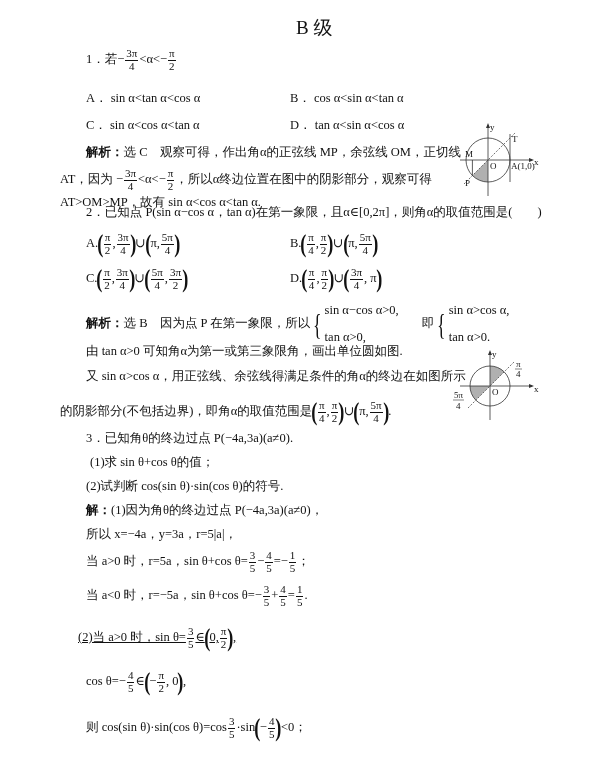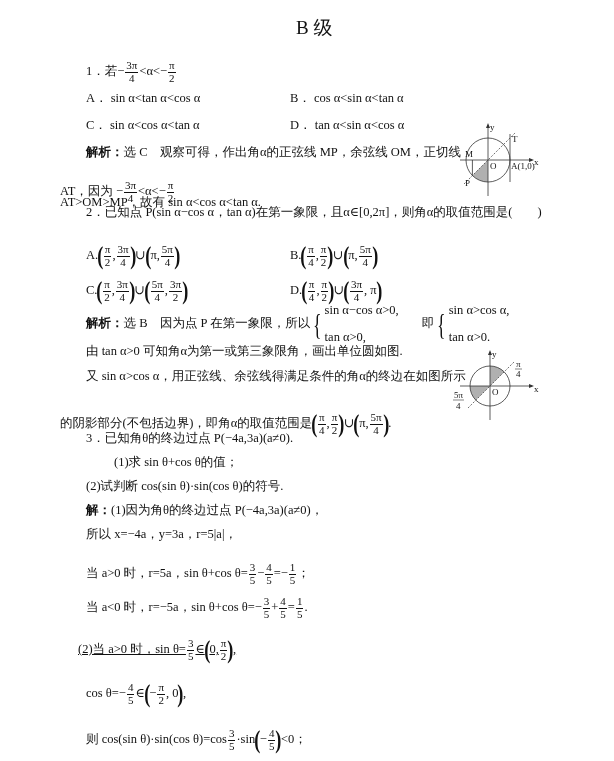--- a/index.html
+++ b/index.html
@@ -2,21 +2,21 @@
 <html><head>
 <meta charset="utf-8">
 <style>
   html, body { margin: 0; padding: 0; background: #ffffff; }
   body {
     width: 614px; height: 761px; position: relative; overflow: hidden;
     font-family: "Liberation Serif", "DejaVu Serif", serif;
     color: #111; font-size: 12.5px;
   }
   .abs { position: absolute; white-space: nowrap; line-height: 1; }
-  .frac { display: inline-flex; flex-direction: column; align-items: center; vertical-align: middle; font-size: 11px; line-height: 1.05; margin: 16px 1px; }
+  .frac { display: inline-flex; flex-direction: column; align-items: center; vertical-align: middle; font-size: 11px; line-height: 1.05; margin: 4px 1px; }
   .frac .num { border-bottom: 0.8px solid #111; padding: 0 1px; }
   .frac .den { padding: 0 1px; }
   .big { font-size: 26px; font-weight: bold; vertical-align: middle; line-height: 1; display: inline-block; transform: scaleX(0.7); margin: 0 -2px; }
   .brace { font-size: 30px; vertical-align: middle; line-height: 1; display: inline-block; transform: scaleX(0.6); }
   .bold { font-weight: bold; }
   .sys { display: inline-flex; align-items: center; vertical-align: middle; }
   .sys .rows { display: inline-flex; flex-direction: column; line-height: 1.35; gap: 10px; }
   svg text { font-family: "Liberation Serif", serif; font-size: 9px; fill: #111; }
 </style>
 </head>
@@ -40,21 +40,21 @@
 <div class="abs" style="left:290px;top:119px;"><span>D．</span> <span>tan α&lt;sin α&lt;cos α</span></div>
 
 <div class="abs" style="left:86px;top:146px;"><span class="bold">解析：</span><span>选 C　观察可得，作出角α的正弦线 MP，余弦线 OM，正切线</span></div>
 <div class="abs" style="left:60px;top:164px;">
   <span>AT，因为 −</span><span class="frac">
       <span class="num">3π</span>
       <span class="den">4</span>
     </span><span>&lt;α&lt;−</span><span class="frac">
       <span class="num">π</span>
       <span class="den">2</span>
-    </span>
+    </span><span>，所以α终边位置在图中的阴影部分，观察可得</span>
 </div>
 <div class="abs" style="left:60px;top:196px;">AT&gt;OM&gt;MP，故有 sin α&lt;cos α&lt;tan α.</div>
 
 <svg class="abs" style="left:448px;top:120px;" width="92" height="80">
   <path d="M40 40 L40 62 A22 22 0 0 1 24.4 55.6 Z" fill="#b0b0b0"></path>
   <circle cx="40" cy="40" r="22" fill="none" stroke="#333" stroke-width="0.8"></circle>
   <line x1="12" y1="40" x2="84" y2="40" stroke="#333" stroke-width="0.8"></line>
   <polygon points="86,40 81,38 81,42" fill="#333"></polygon>
   <line x1="40" y1="76" x2="40" y2="6" stroke="#333" stroke-width="0.8"></line>
   <polygon points="40,3 38,8 42,8" fill="#333"></polygon>
@@ -170,21 +170,21 @@
   <text x="40" y="47">O</text>
   <text x="64" y="19">π</text>
     <line x1="63" y1="21" x2="70" y2="21" stroke="#333" stroke-width="0.6"></line>
     <text x="64" y="29">4</text>
   <text x="2" y="50">5π</text>
     <line x1="1" y1="52" x2="12" y2="52" stroke="#333" stroke-width="0.6"></line>
     <text x="4" y="61">4</text>
 </svg>
 
 <div class="abs" style="left:86px;top:432px;">3．已知角θ的终边过点 P(−4a,3a)(a≠0).</div>
-<div class="abs" style="left:94px;top:456px;padding-left:20px;">(1)求 sin θ+cos θ的值；</div>
+<div class="abs" style="left:70px;top:456px;padding-left:20px;">(1)求 sin θ+cos θ的值；</div>
 <div class="abs" style="left:86px;top:480px;">(2)试判断 cos(sin θ)·sin(cos θ)的符号.</div>
 <div class="abs" style="left:86px;top:504px;"><span class="bold">解：</span><span>(1)因为角θ的终边过点 P(−4a,3a)(a≠0)，</span></div>
 <div class="abs" style="left:86px;top:528px;">所以 x=−4a，y=3a，r=5|a|，</div>
 
 <div class="abs" style="left:86px;top:546px;">
   <span>当 a&gt;0 时，r=5a，sin θ+cos θ=</span><span class="frac">
       <span class="num">3</span>
       <span class="den">5</span>
     </span>−<span class="frac">
       <span class="num">4</span>

